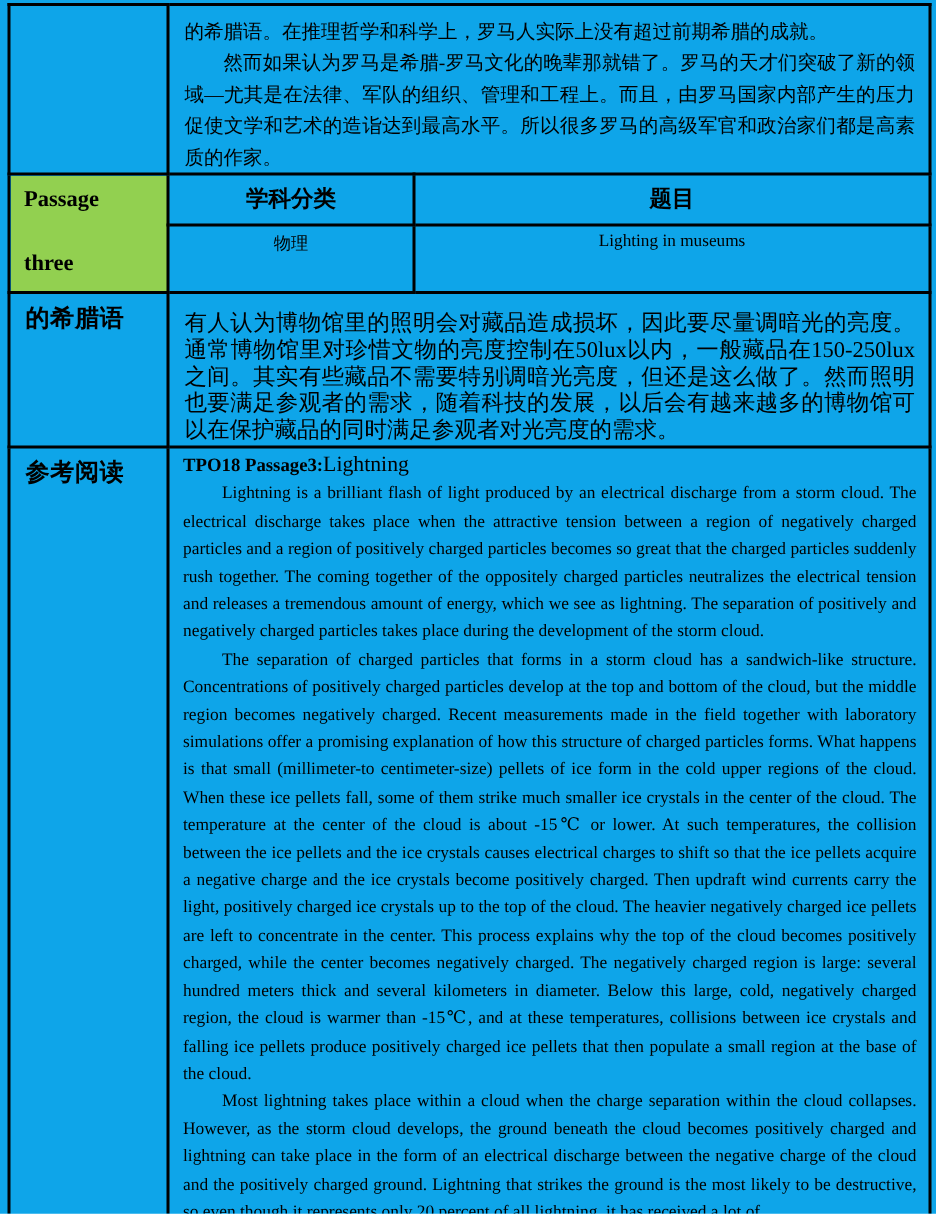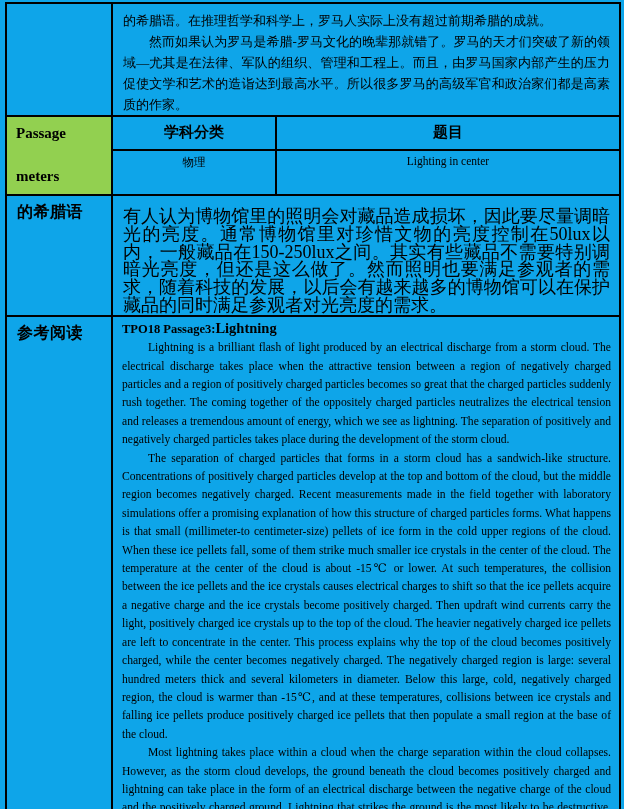--- a/index.html
+++ b/index.html
@@ -64,34 +64,34 @@
     font-size: 11.5px;
     padding-top: 4px;
   }
   .label-cell {
     font-weight: bold;
     font-size: 16px;
     padding: 6px 0 0 10px;
     letter-spacing: 0.5px;
   }
   .zh-recall {
-    font-size: 18px;
+    font-size: 15px;
     line-height: 17.8px;
     text-align: justify;
     padding: 12px 9px 0 10px;
   }
   .en-body {
     font-size: 11.6px;
     line-height: 18.4px;
     text-align: justify;
     padding: 2px 8px 0 9px;
   }
   .ref-heading { text-align: left; text-indent: 0; }
   .ref-heading .prefix { font-weight: bold; font-size: 12.5px; }
-  .ref-heading .title  { font-weight: bold; font-size: 14.5px; }
+  .ref-heading .title  { font-weight: normal; font-size: 14.5px; }
   .en-para { margin: 0; text-indent: 26px; }
 </style>
 </head>
 <body>
 
 <div class="page">
   <table class="doc-table">
     <colgroup>
       <col style="width:106px">
       <col style="width:164px">
@@ -103,29 +103,29 @@
       <td class="label-cell"></td>
       <td class="zh-body" colspan="2">
         <p>的希腊语。在推理哲学和科学上，罗马人实际上没有超过前期希腊的成就。</p>
         <p class="indent-2">然而如果认为罗马是希腊-罗马文化的晚辈那就错了。罗马的天才们突破了新的领域—尤其是在法律、军队的组织、管理和工程上。而且，由罗马国家内部产生的压力促使文学和艺术的造诣达到最高水平。所以很多罗马的高级军官和政治家们都是高素质的作家。</p>
       </td>
     </tr>
 
     <tr class="r-head">
       <td class="green-cell" rowspan="2">
         <div class="pl">Passage</div>
-        <div class="pl">meters</div>
+        <div class="pl">three</div>
       </td>
       <td class="th-cell">学科分类</td>
       <td class="th-cell">题目</td>
     </tr>
 
     <tr class="r-val">
       <td class="val-cell">物理</td>
-      <td class="val-cell">Lighting in center</td>
+      <td class="val-cell">Lighting in museums</td>
     </tr>
 
     <tr class="r-recall">
       <td class="label-cell">的希腊语</td>
       <td class="zh-recall" colspan="2">有人认为博物馆里的照明会对藏品造成损坏，因此要尽量调暗光的亮度。通常博物馆里对珍惜文物的亮度控制在50lux以内，一般藏品在150-250lux之间。其实有些藏品不需要特别调暗光亮度，但还是这么做了。然而照明也要满足参观者的需求，随着科技的发展，以后会有越来越多的博物馆可以在保护藏品的同时满足参观者对光亮度的需求。</td>
     </tr>
 
     <tr>
       <td class="label-cell">参考阅读</td>
       <td class="en-body" colspan="2">

